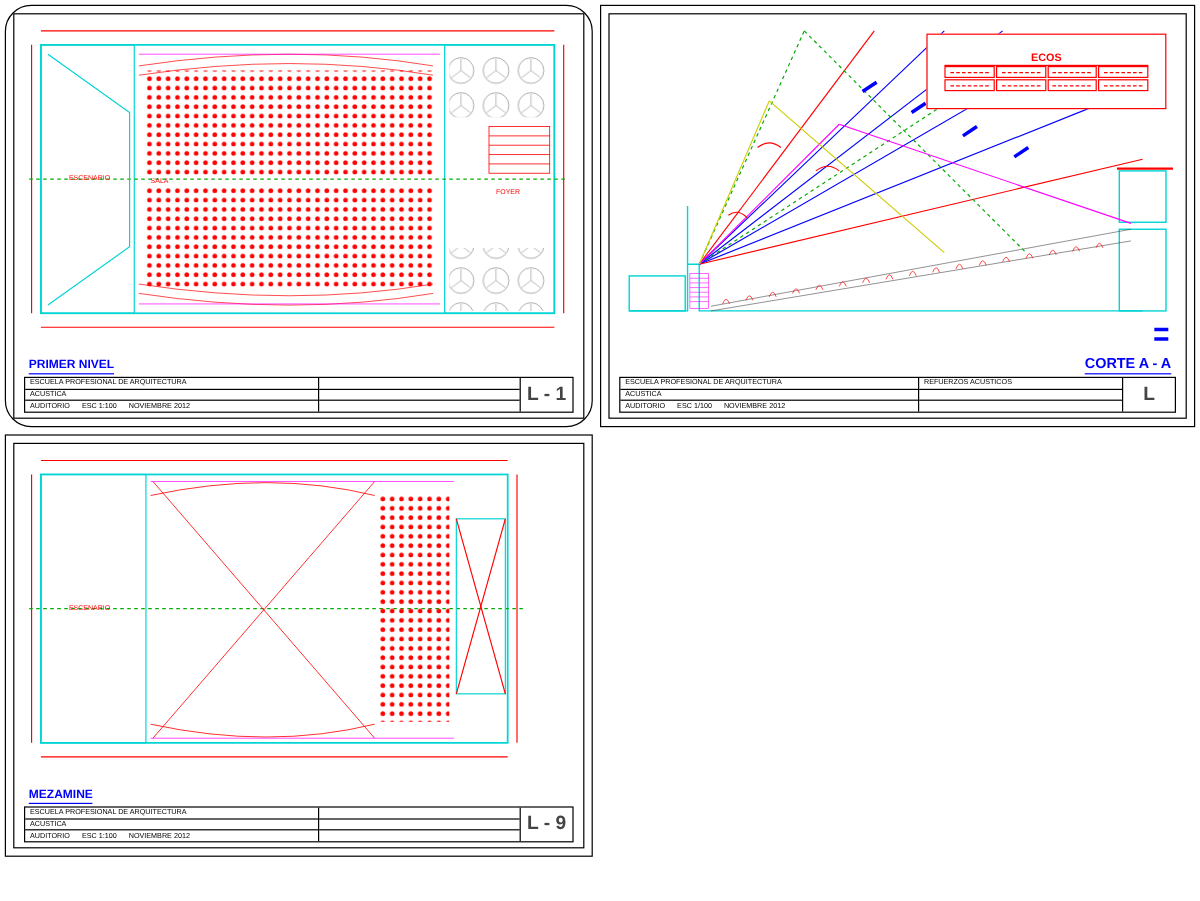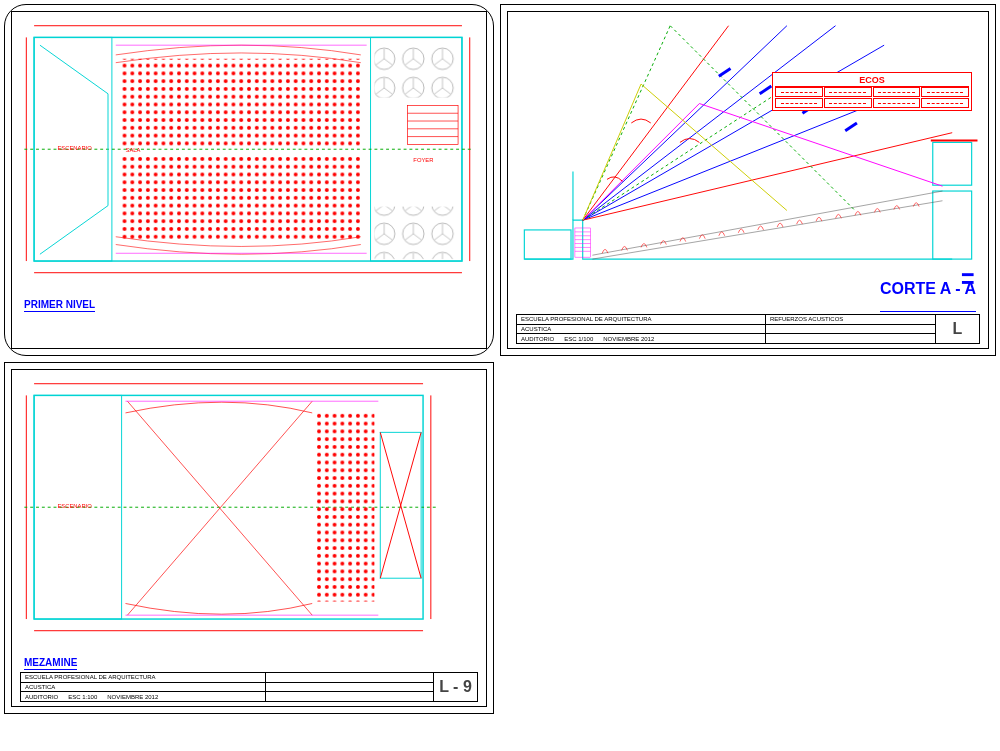--- a/index.html
+++ b/index.html
@@ -35,23 +35,23 @@
     font-size: 10px;
     border-bottom: 1px solid #0000ff;
     padding-bottom: 1px;
   }
   .section-title {
     position: absolute;
     bottom: 36px;
     right: 12px;
     color: #0000ff;
     font-weight: bold;
-    font-size: 16px;
+    font-size: 12px;
     border-bottom: 1px solid #0000ff;
-    padding-bottom: 13px;
+    padding-bottom: 1px;
   }
   .titleblock {
     position: absolute;
     left: 8px;
     right: 8px;
     bottom: 4px;
     height: 30px;
     display: flex;
     border: 1px solid #000;
     font-size: 6px;
@@ -94,22 +94,21 @@
   .yel { stroke: #cccc00; }
   svg { position: absolute; }
   .ecos-box {
     position: absolute;
     top: 12px;
     right: 12px;
     width: 200px;
     border: 1px solid #ff0000;
     background: #fff;
     font-size: 6px;
-    padding: 2px;
-    margin-top: 44px;
+    padding: 14px;
   }
   .ecos-title {
     text-align: center;
     color: #ff0000;
     font-weight: bold;
     font-size: 9px;
     border-bottom: 1px solid #ff0000;
     padding-bottom: 1px;
   }
   .ecos-grid {
@@ -187,20 +186,37 @@
           <line x1="98" y1="30" x2="356" y2="30"></line>
           <line x1="98" y1="244" x2="356" y2="244"></line>
         </g>
 
         <text x="38" y="138" font-size="6" fill="#ff0000">ESCENARIO</text>
         <text x="108" y="140" font-size="6" fill="#ff0000">SALA</text>
         <text x="404" y="150" font-size="6" fill="#ff0000">FOYER</text>
       </svg>
     </div>
     <div class="plan-title">PRIMER NIVEL</div>
+    <div class="titleblock">
+      <div class="tb-left">
+        <div class="tb-row">ESCUELA PROFESIONAL DE ARQUITECTURA</div>
+        <div class="tb-row">ACUSTICA</div>
+        <div class="tb-row tb-sub">
+          <span>AUDITORIO</span>
+          <span>ESC 1:100</span>
+          <span>NOVIEMBRE 2012</span>
+        </div>
+      </div>
+      <div class="tb-mid">
+        <div class="tb-row"></div>
+        <div class="tb-row"></div>
+        <div class="tb-row"></div>
+      </div>
+      <div class="tb-right">L - 1</div>
+    </div>
   </div>
 </div>
 
 <div class="sheet" style="left:4px; top:362px; width:490px; height:352px;">
   <div class="sheet-inner">
     <div class="drawing-area">
       <svg width="100%" height="100%" viewBox="0 0 470 290">
         <rect class="cyan" fill="none" stroke-width="1.5" x="14" y="22" width="400" height="230"></rect>
         <rect class="cyan" fill="none" stroke-width="1" x="14" y="22" width="90" height="230"></rect>
         <line class="red" x1="14" y1="10" x2="414" y2="10"></line>

